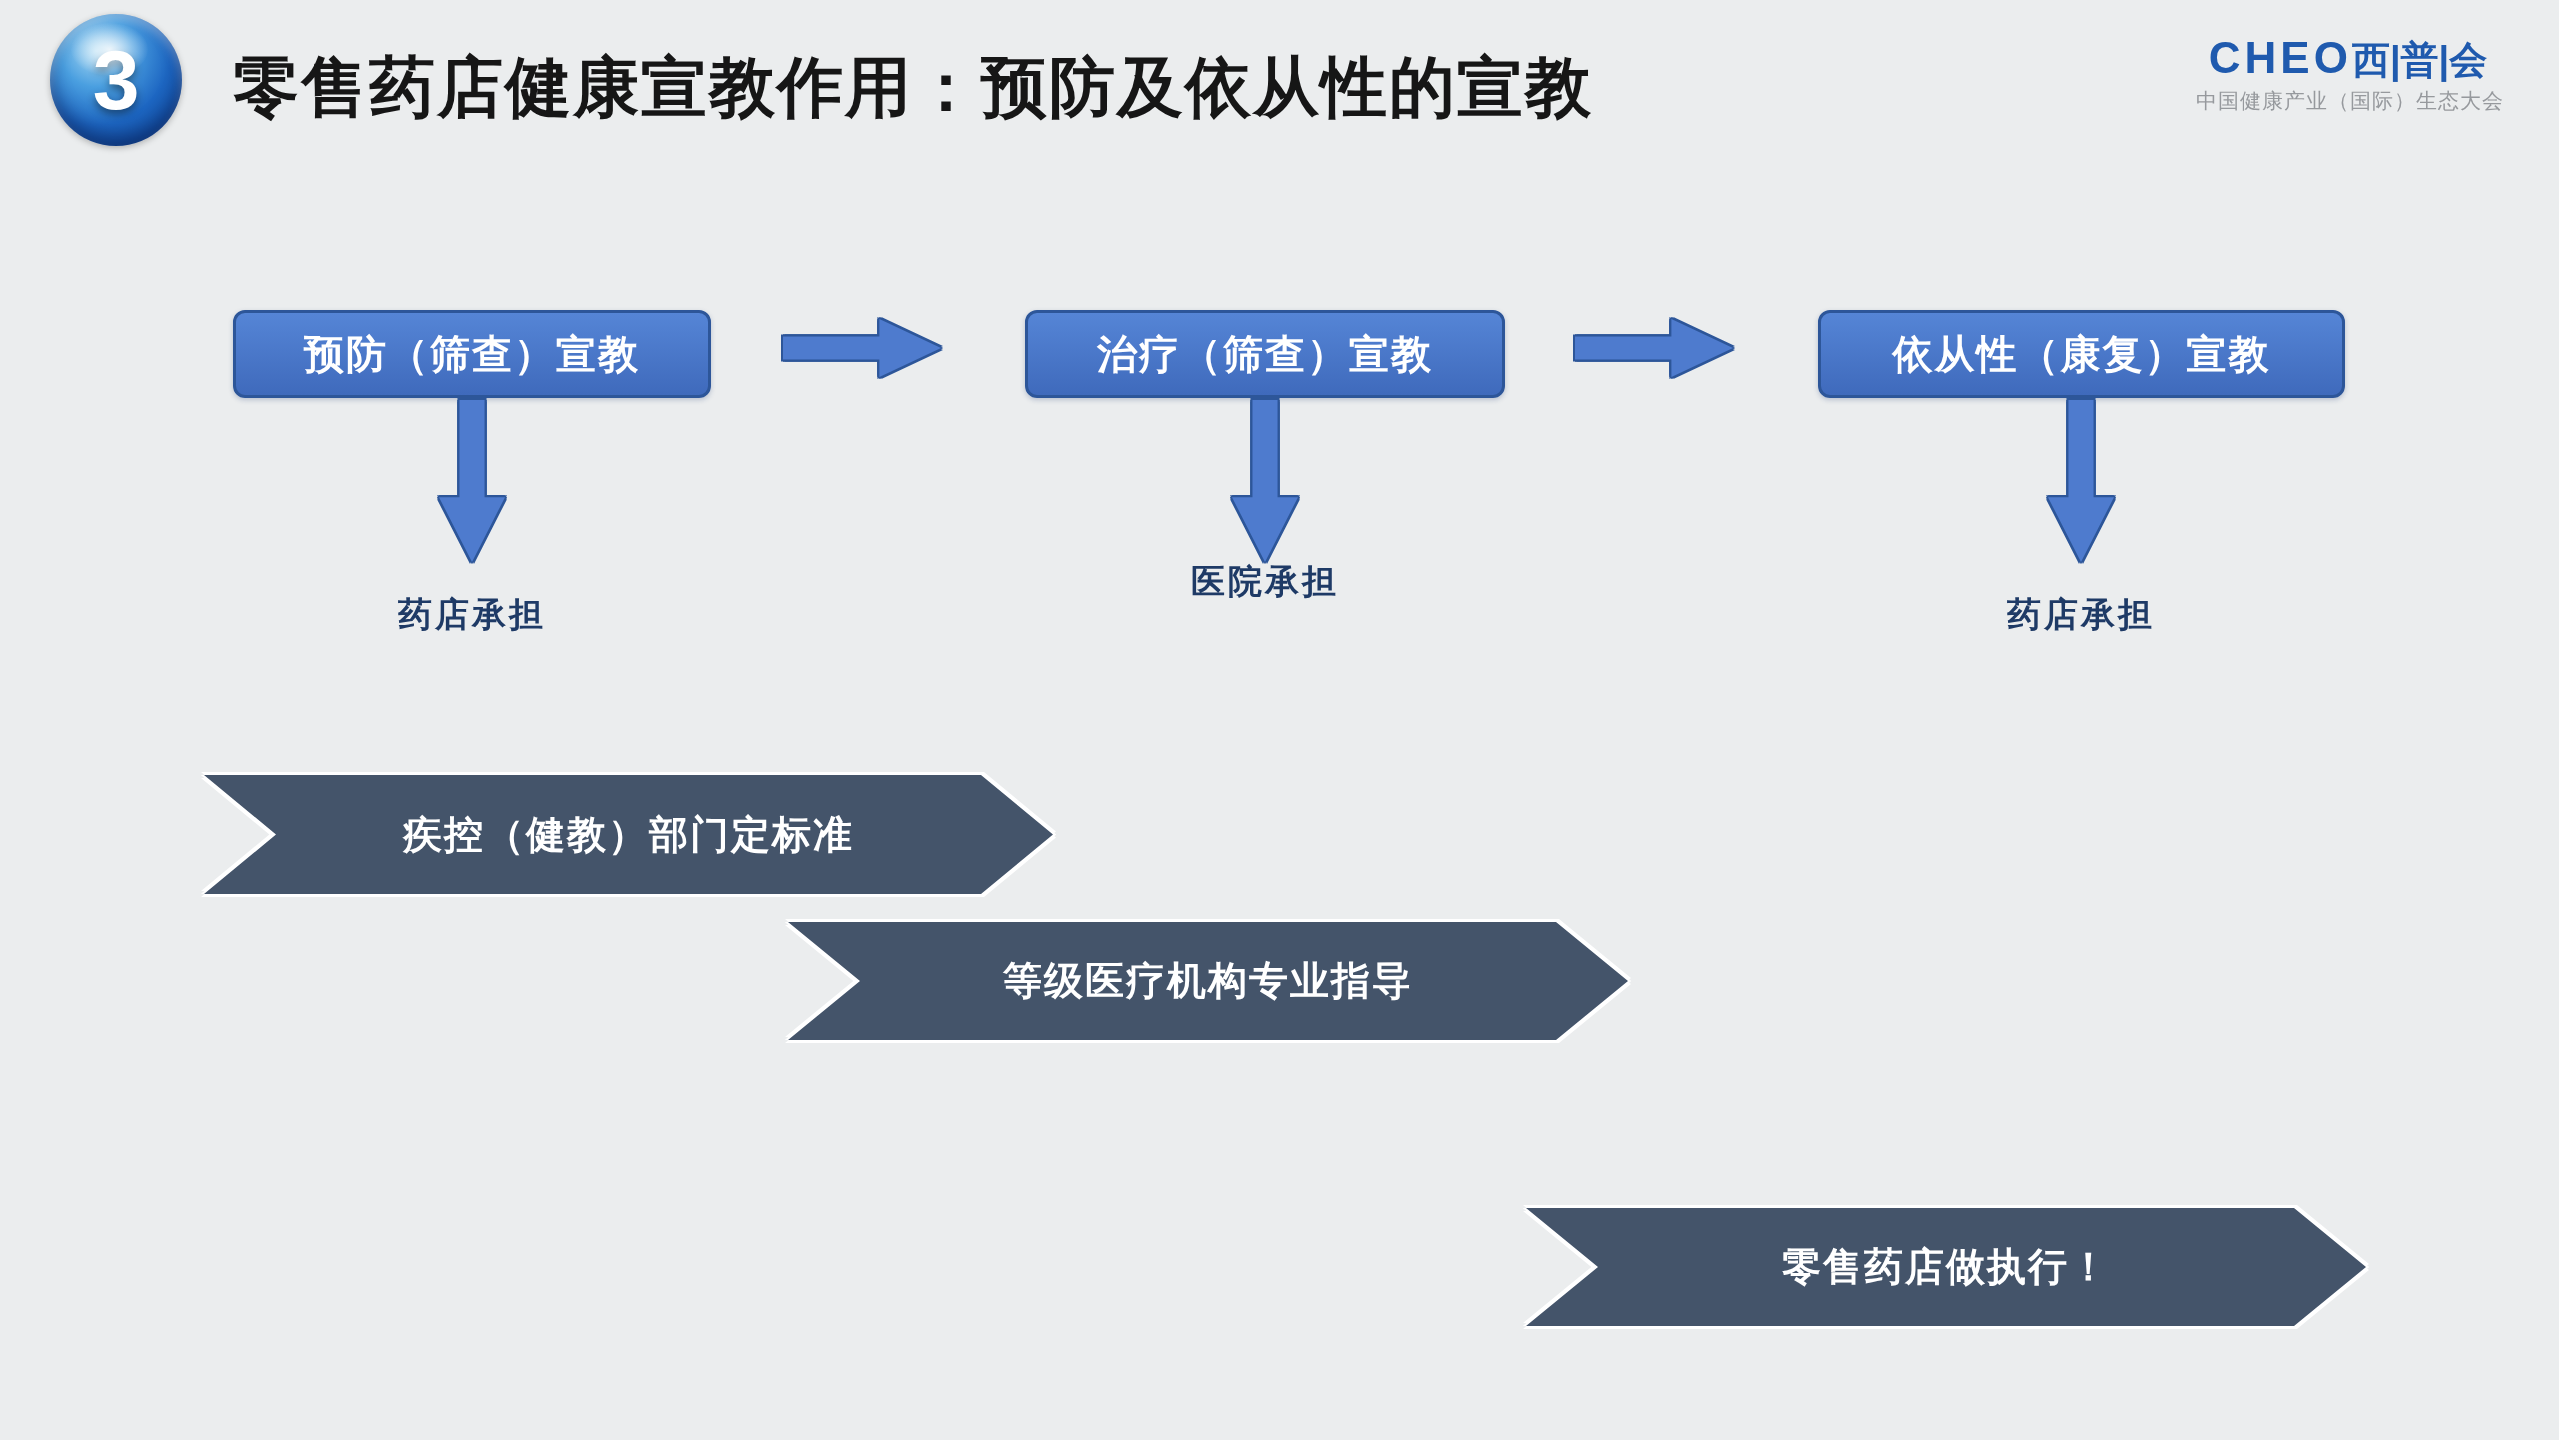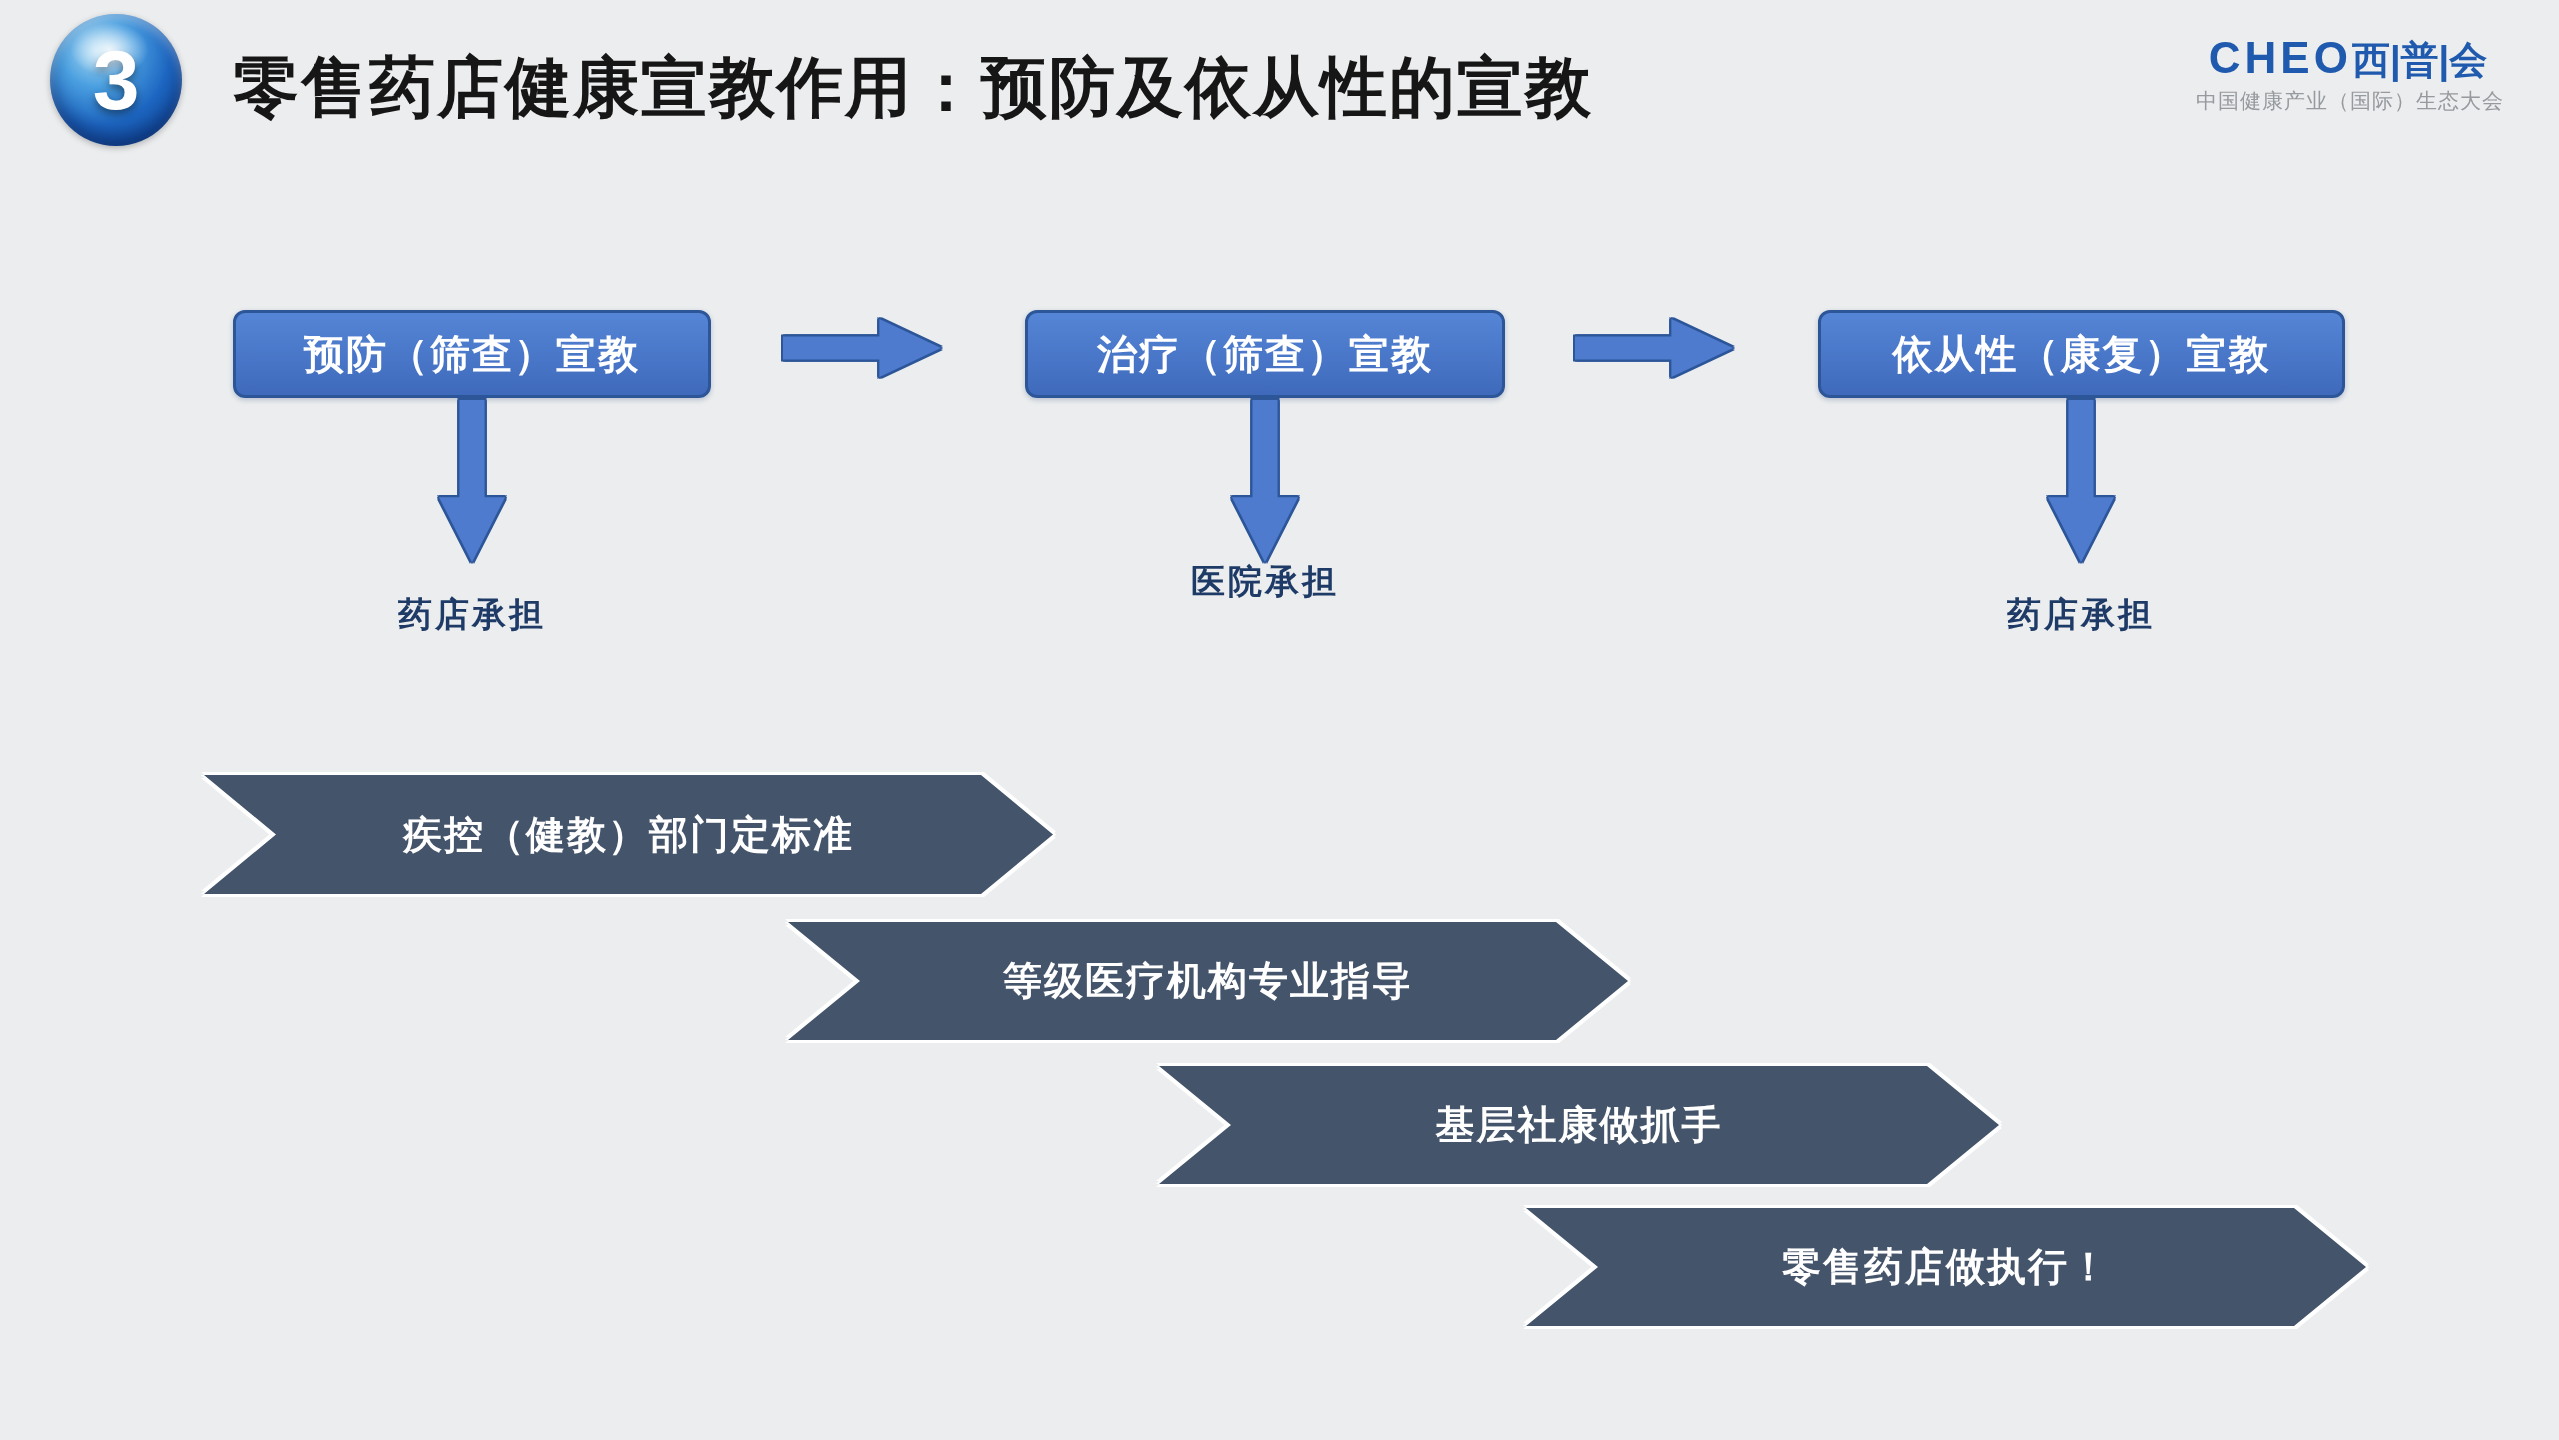--- a/index.html
+++ b/index.html
@@ -136,24 +136,19 @@
   <div class="banner" style="left:204px;top:775px;width:849px;height:119px;">
     <div class="banner-shape">
       <span>疾控（健教）部门定标准</span>
     </div>
   </div>
   <div class="banner" style="left:788px;top:922px;width:840px;height:118px;">
     <div class="banner-shape">
       <span>等级医疗机构专业指导</span>
     </div>
   </div>
-  <div class="banner" style="left:1159px;top:1066px;width:840px;height:118px;">
-    <div class="banner-shape">
-      <span>基层社康做抓手</span>
-    </div>
-  </div>
   <div class="banner" style="left:1526px;top:1208px;width:840px;height:118px;">
     <div class="banner-shape">
       <span>零售药店做执行！</span>
     </div>
   </div>
 
 </div>
 
 </body></html>

